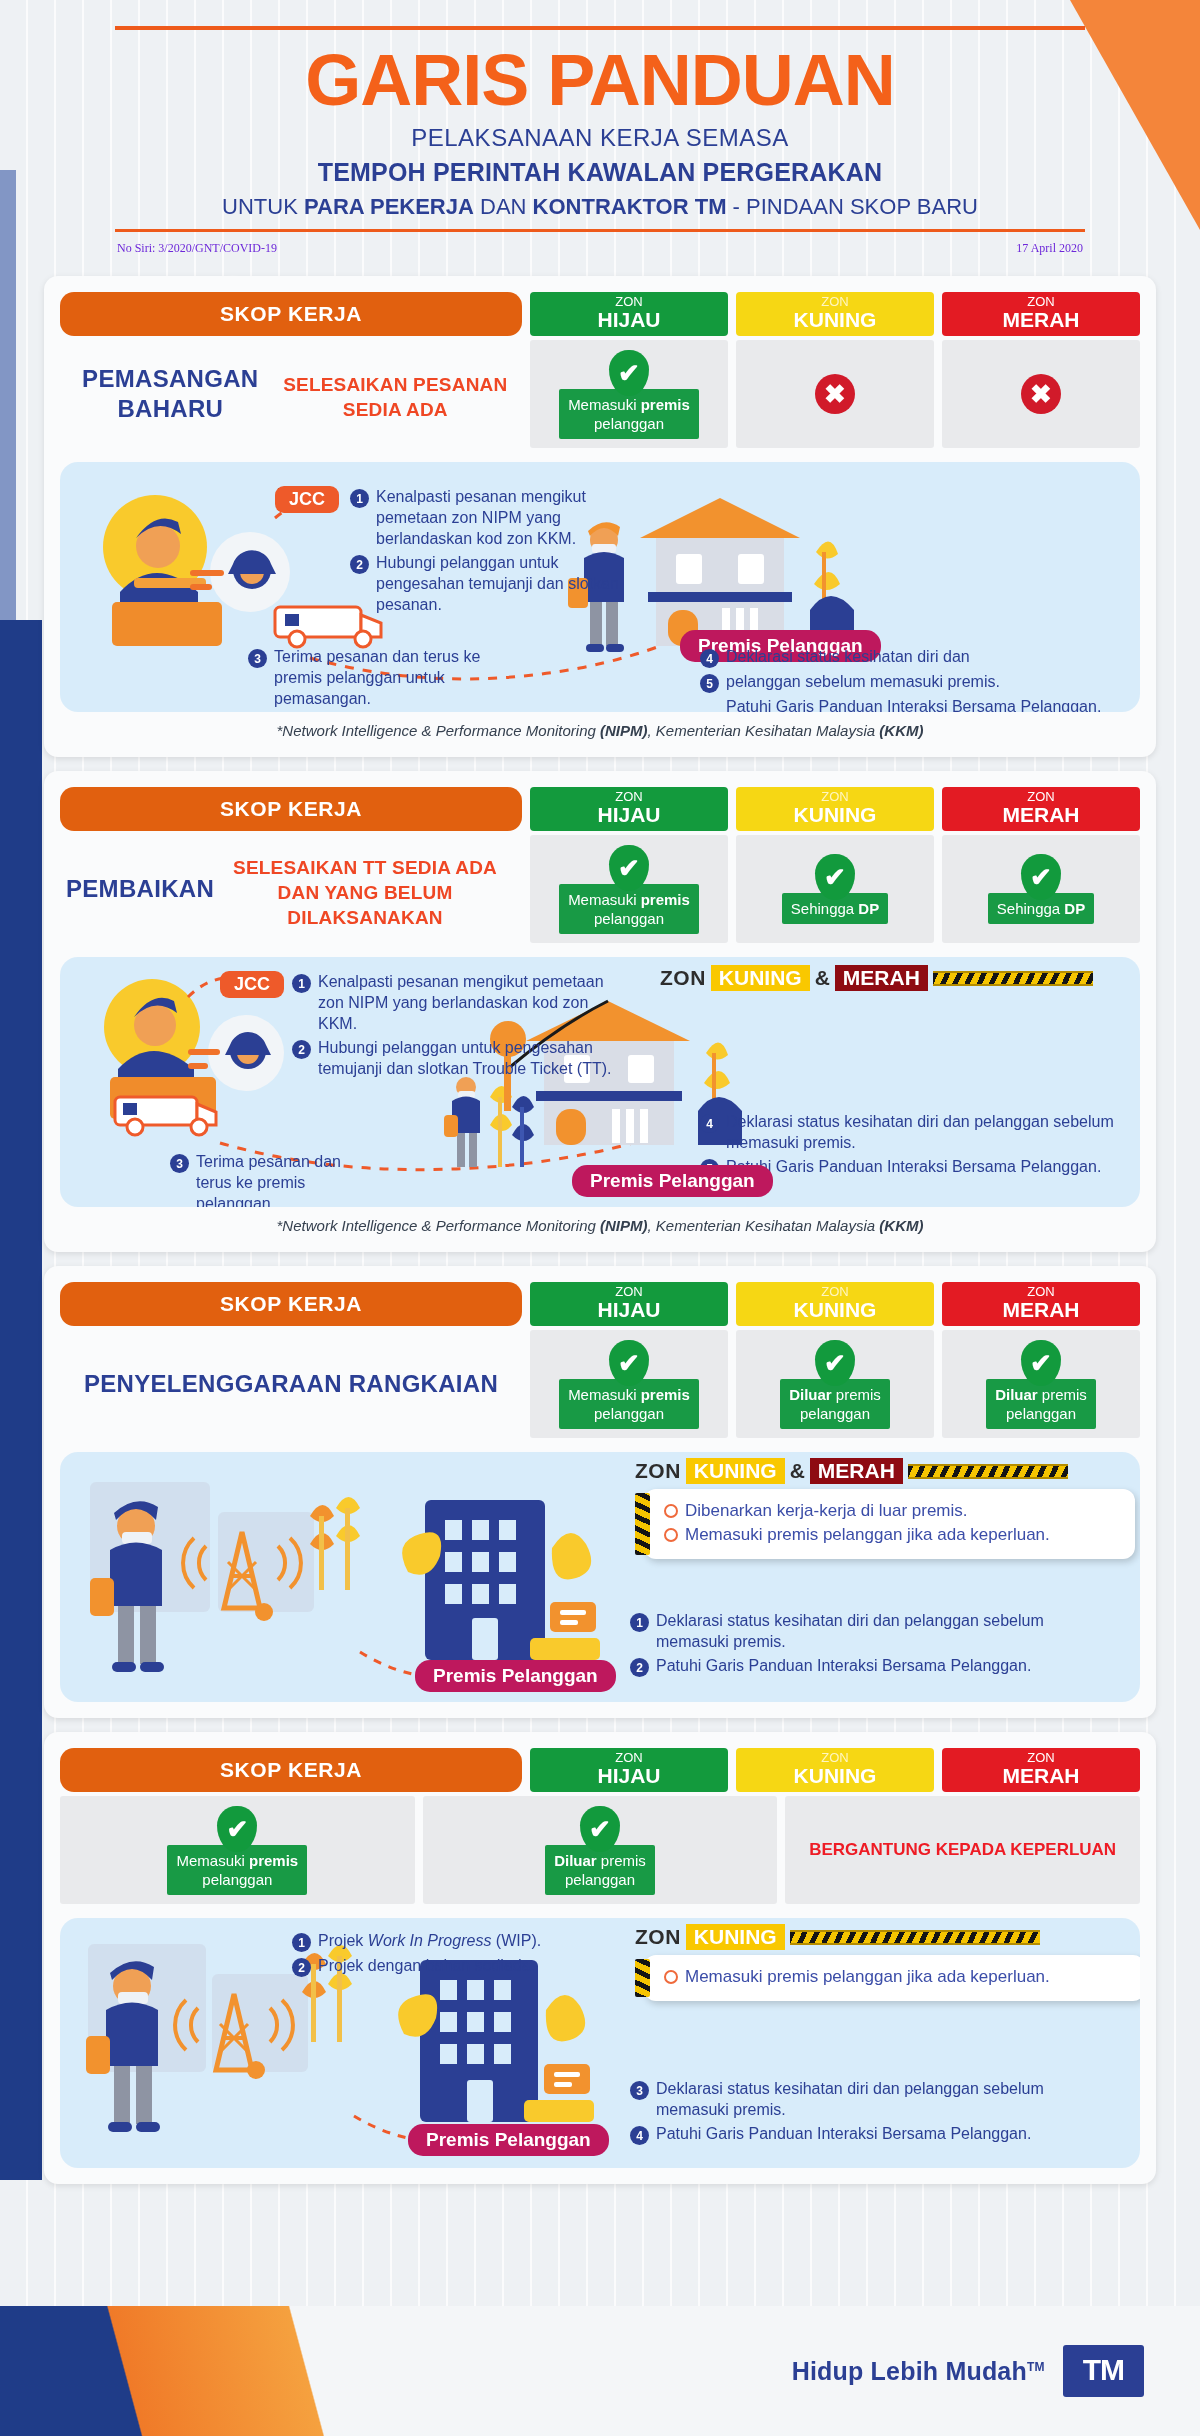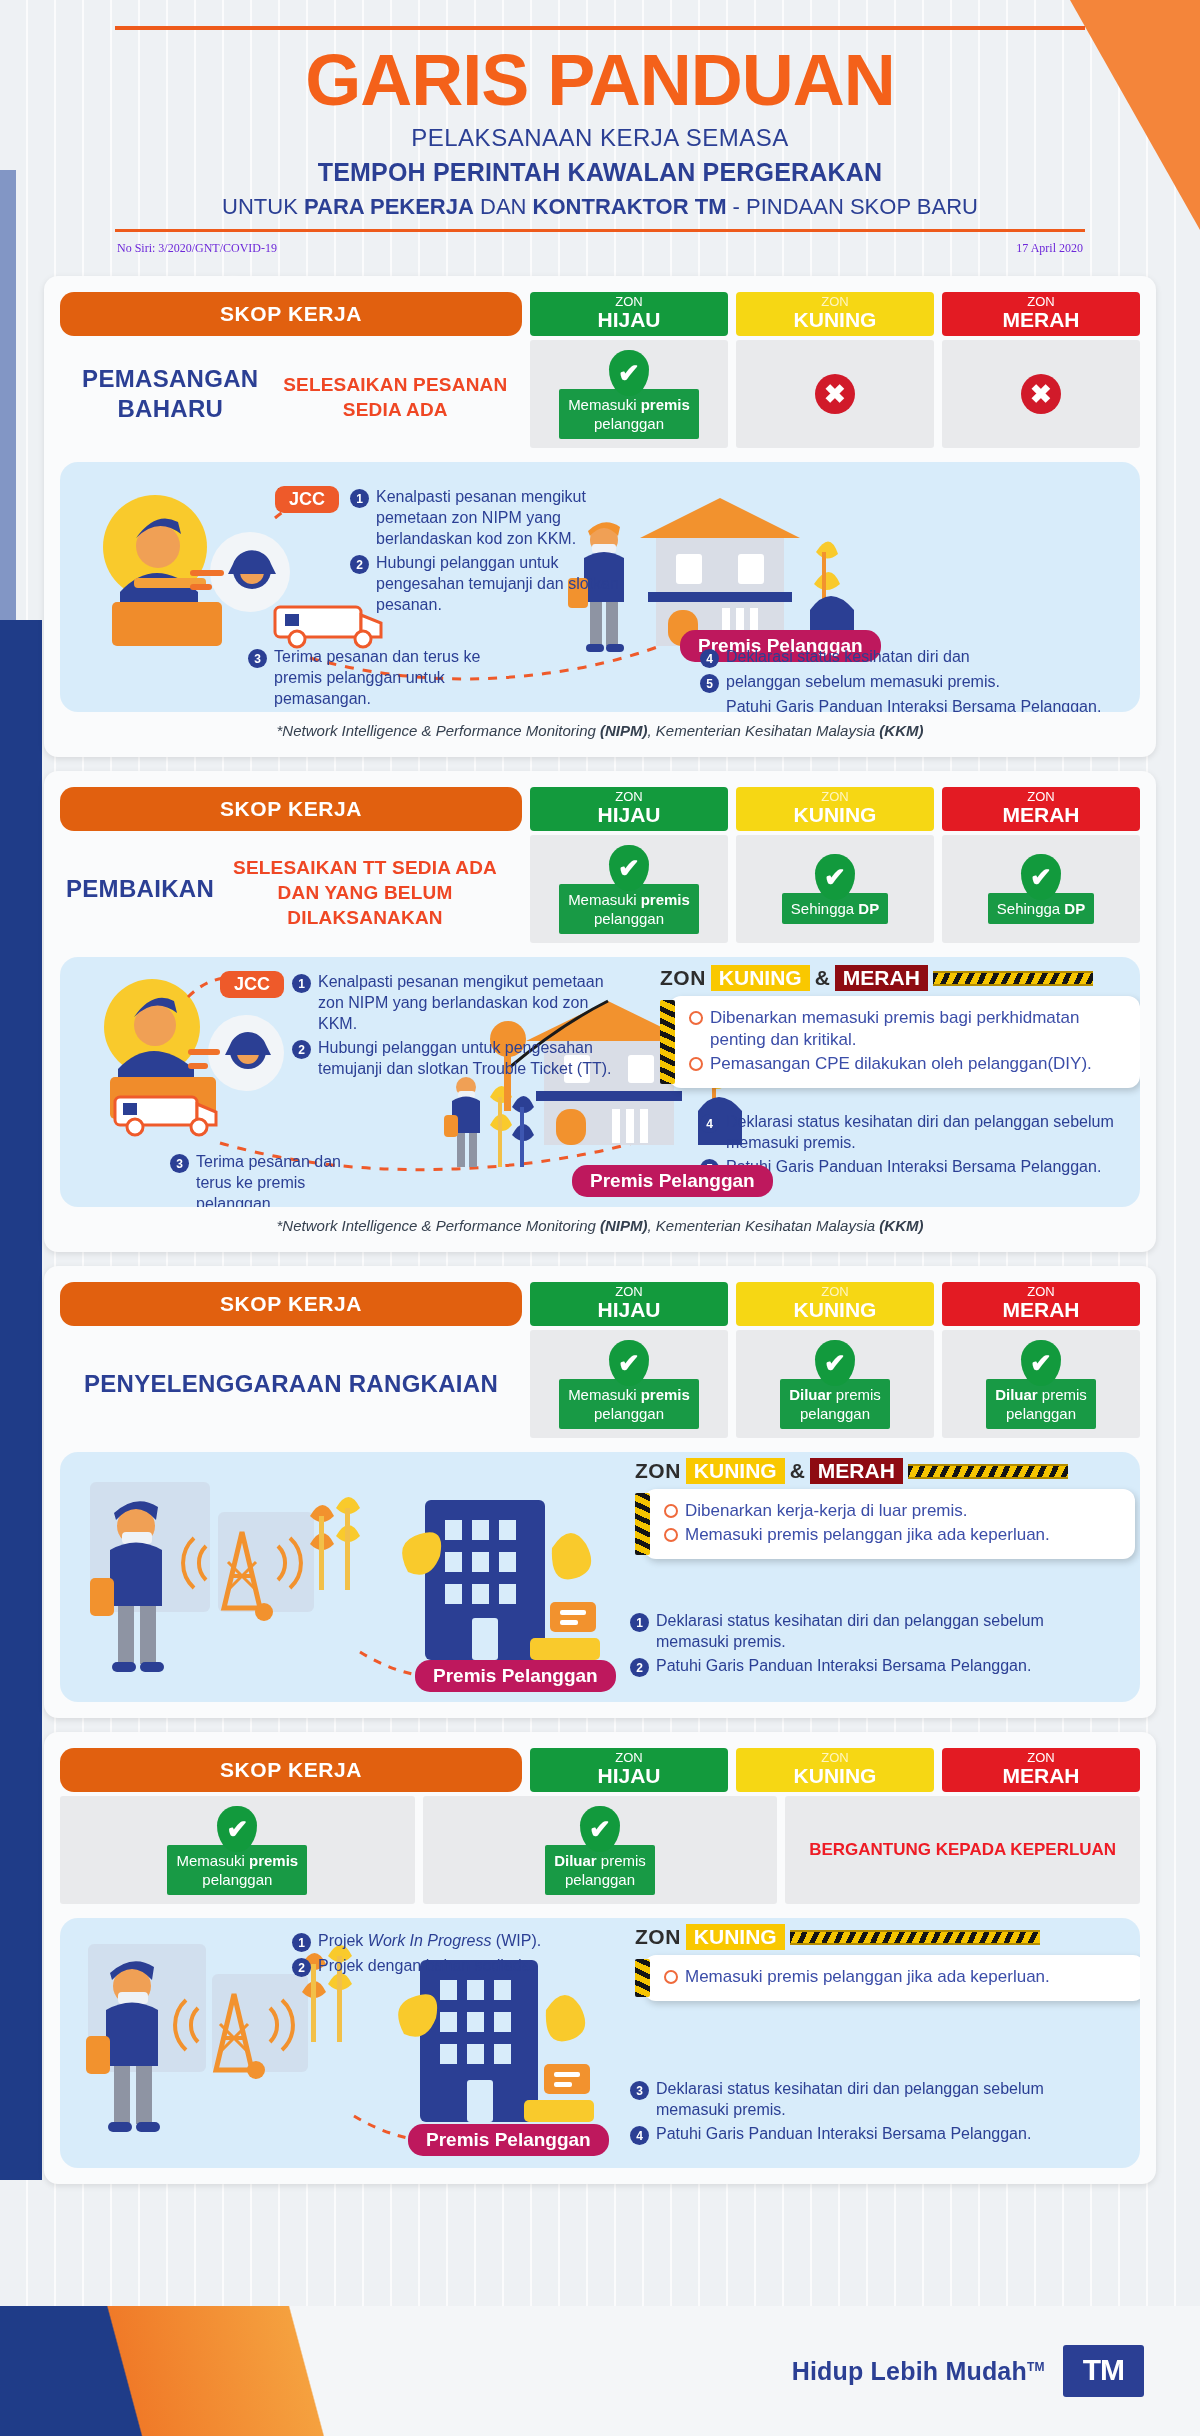--- a/index.html
+++ b/index.html
@@ -452,33 +452,20 @@
         </div>
       </div>
 
       <div class="warnwrap" style="left:600px; top:8px; width:480px;">
         <div class="warnhead">
           <span class="zon">ZON</span>
           <span class="chip-y">KUNING</span>
           <span class="amp">&amp;</span>
           <span class="chip-r">MERAH</span>
           <span class="hazard-h"></span>
-        </div>
-        <div class="warnbody">
-          <div class="hazard-v"></div>
-          <div class="warnbox">
-            <div class="bullet">
-              <div class="ring"></div>
-              <div class="btext">Dibenarkan memasuki premis bagi perkhidmatan penting dan kritikal.</div>
-            </div>
-            <div class="bullet">
-              <div class="ring"></div>
-              <div class="btext">Pemasangan CPE dilakukan oleh pelanggan(DIY).</div>
-            </div>
-          </div>
         </div>
       </div>
 
       <div style="position:absolute; left:640px; top:154px; width:420px;">
         <div class="numitem">
           <div class="numbubble">4</div>
           <div class="numtext">Deklarasi status kesihatan diri dan pelanggan sebelum memasuki premis.</div>
         </div>
         <div class="numitem">
           <div class="numbubble">5</div>

